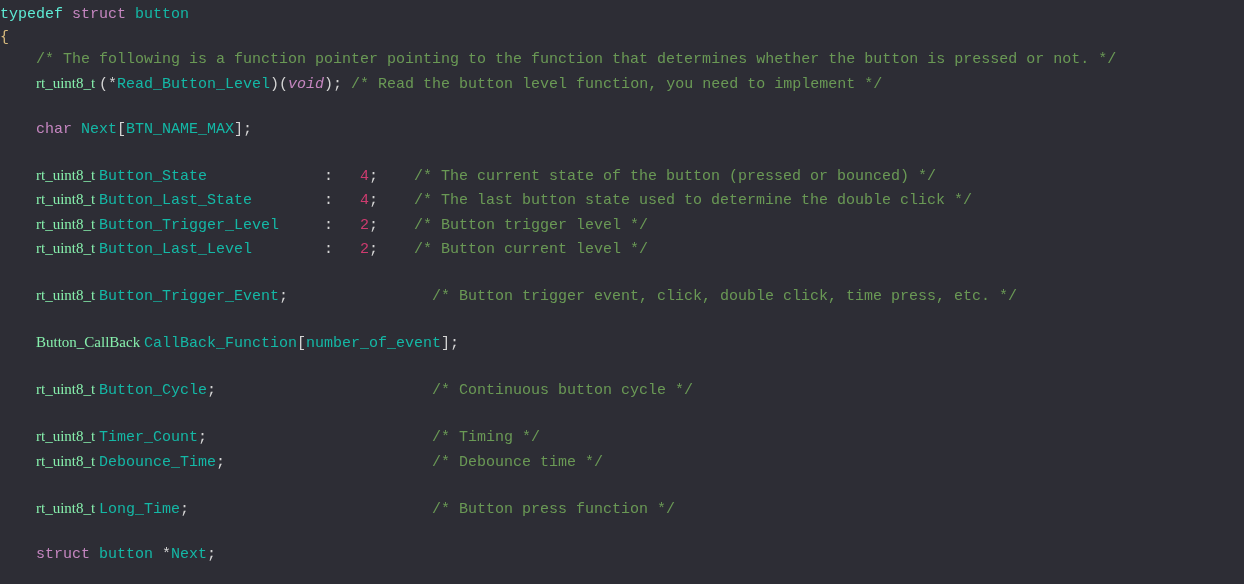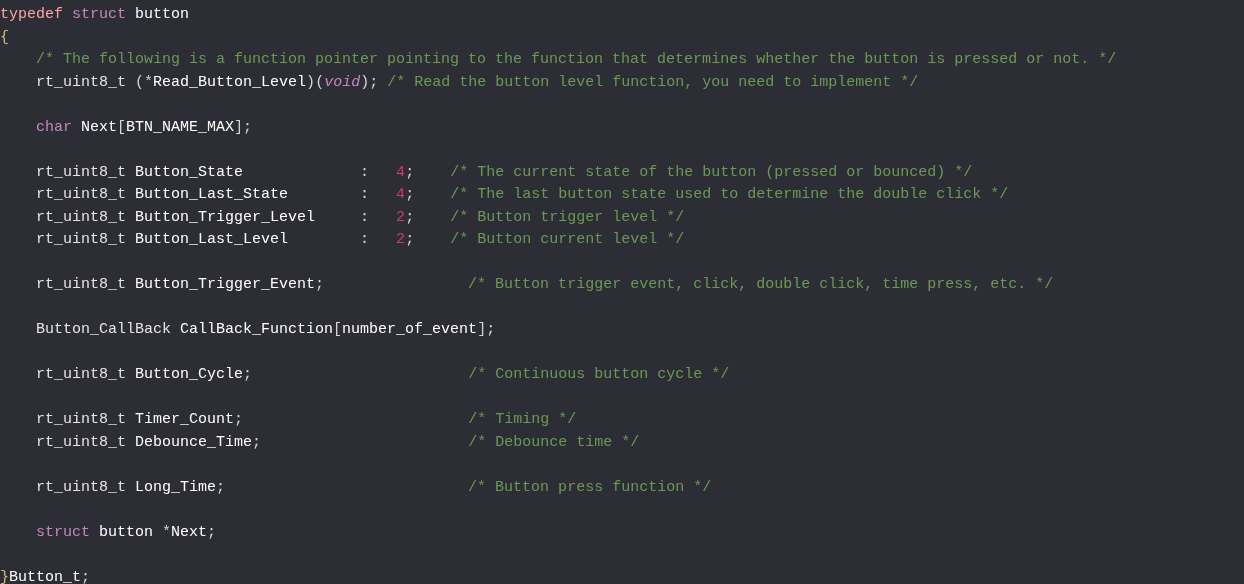--- a/index.html
+++ b/index.html
@@ -15,26 +15,26 @@
       color: #d4d4d4;
       padding: 4px 0;
       width: 1244px;
       height: 584px;
       overflow: hidden;
     }
     .code-line {
       white-space: pre;
       padding: 0;
     }
-    .kw-typedef { color: #fca5a5; }
+    .kw-typedef { color: #5eead4; }
     .kw-struct { color: #c586c0; }
     .kw-char { color: #c586c0; }
     .kw-void { color: #c586c0; font-style: italic; }
-    .identifier { color: #ffffff; }
-    .type { color: #e5e5e5; }
+    .identifier { color: #14b8a6; }
+    .type { color: #86efac; font-family: Liberation Serif, serif; }
     .brace { color: #d7ba7d; }
     .paren { color: #d4d4d4; }
     .bracket { color: #d4d4d4; }
     .comment { color: #6a9955; }
     .number { color: #ce3b6f; }
     .semicolon { color: #d4d4d4; }
     .colon { color: #d4d4d4; }
     .star { color: #d4d4d4; }
   </style>
 </head>

